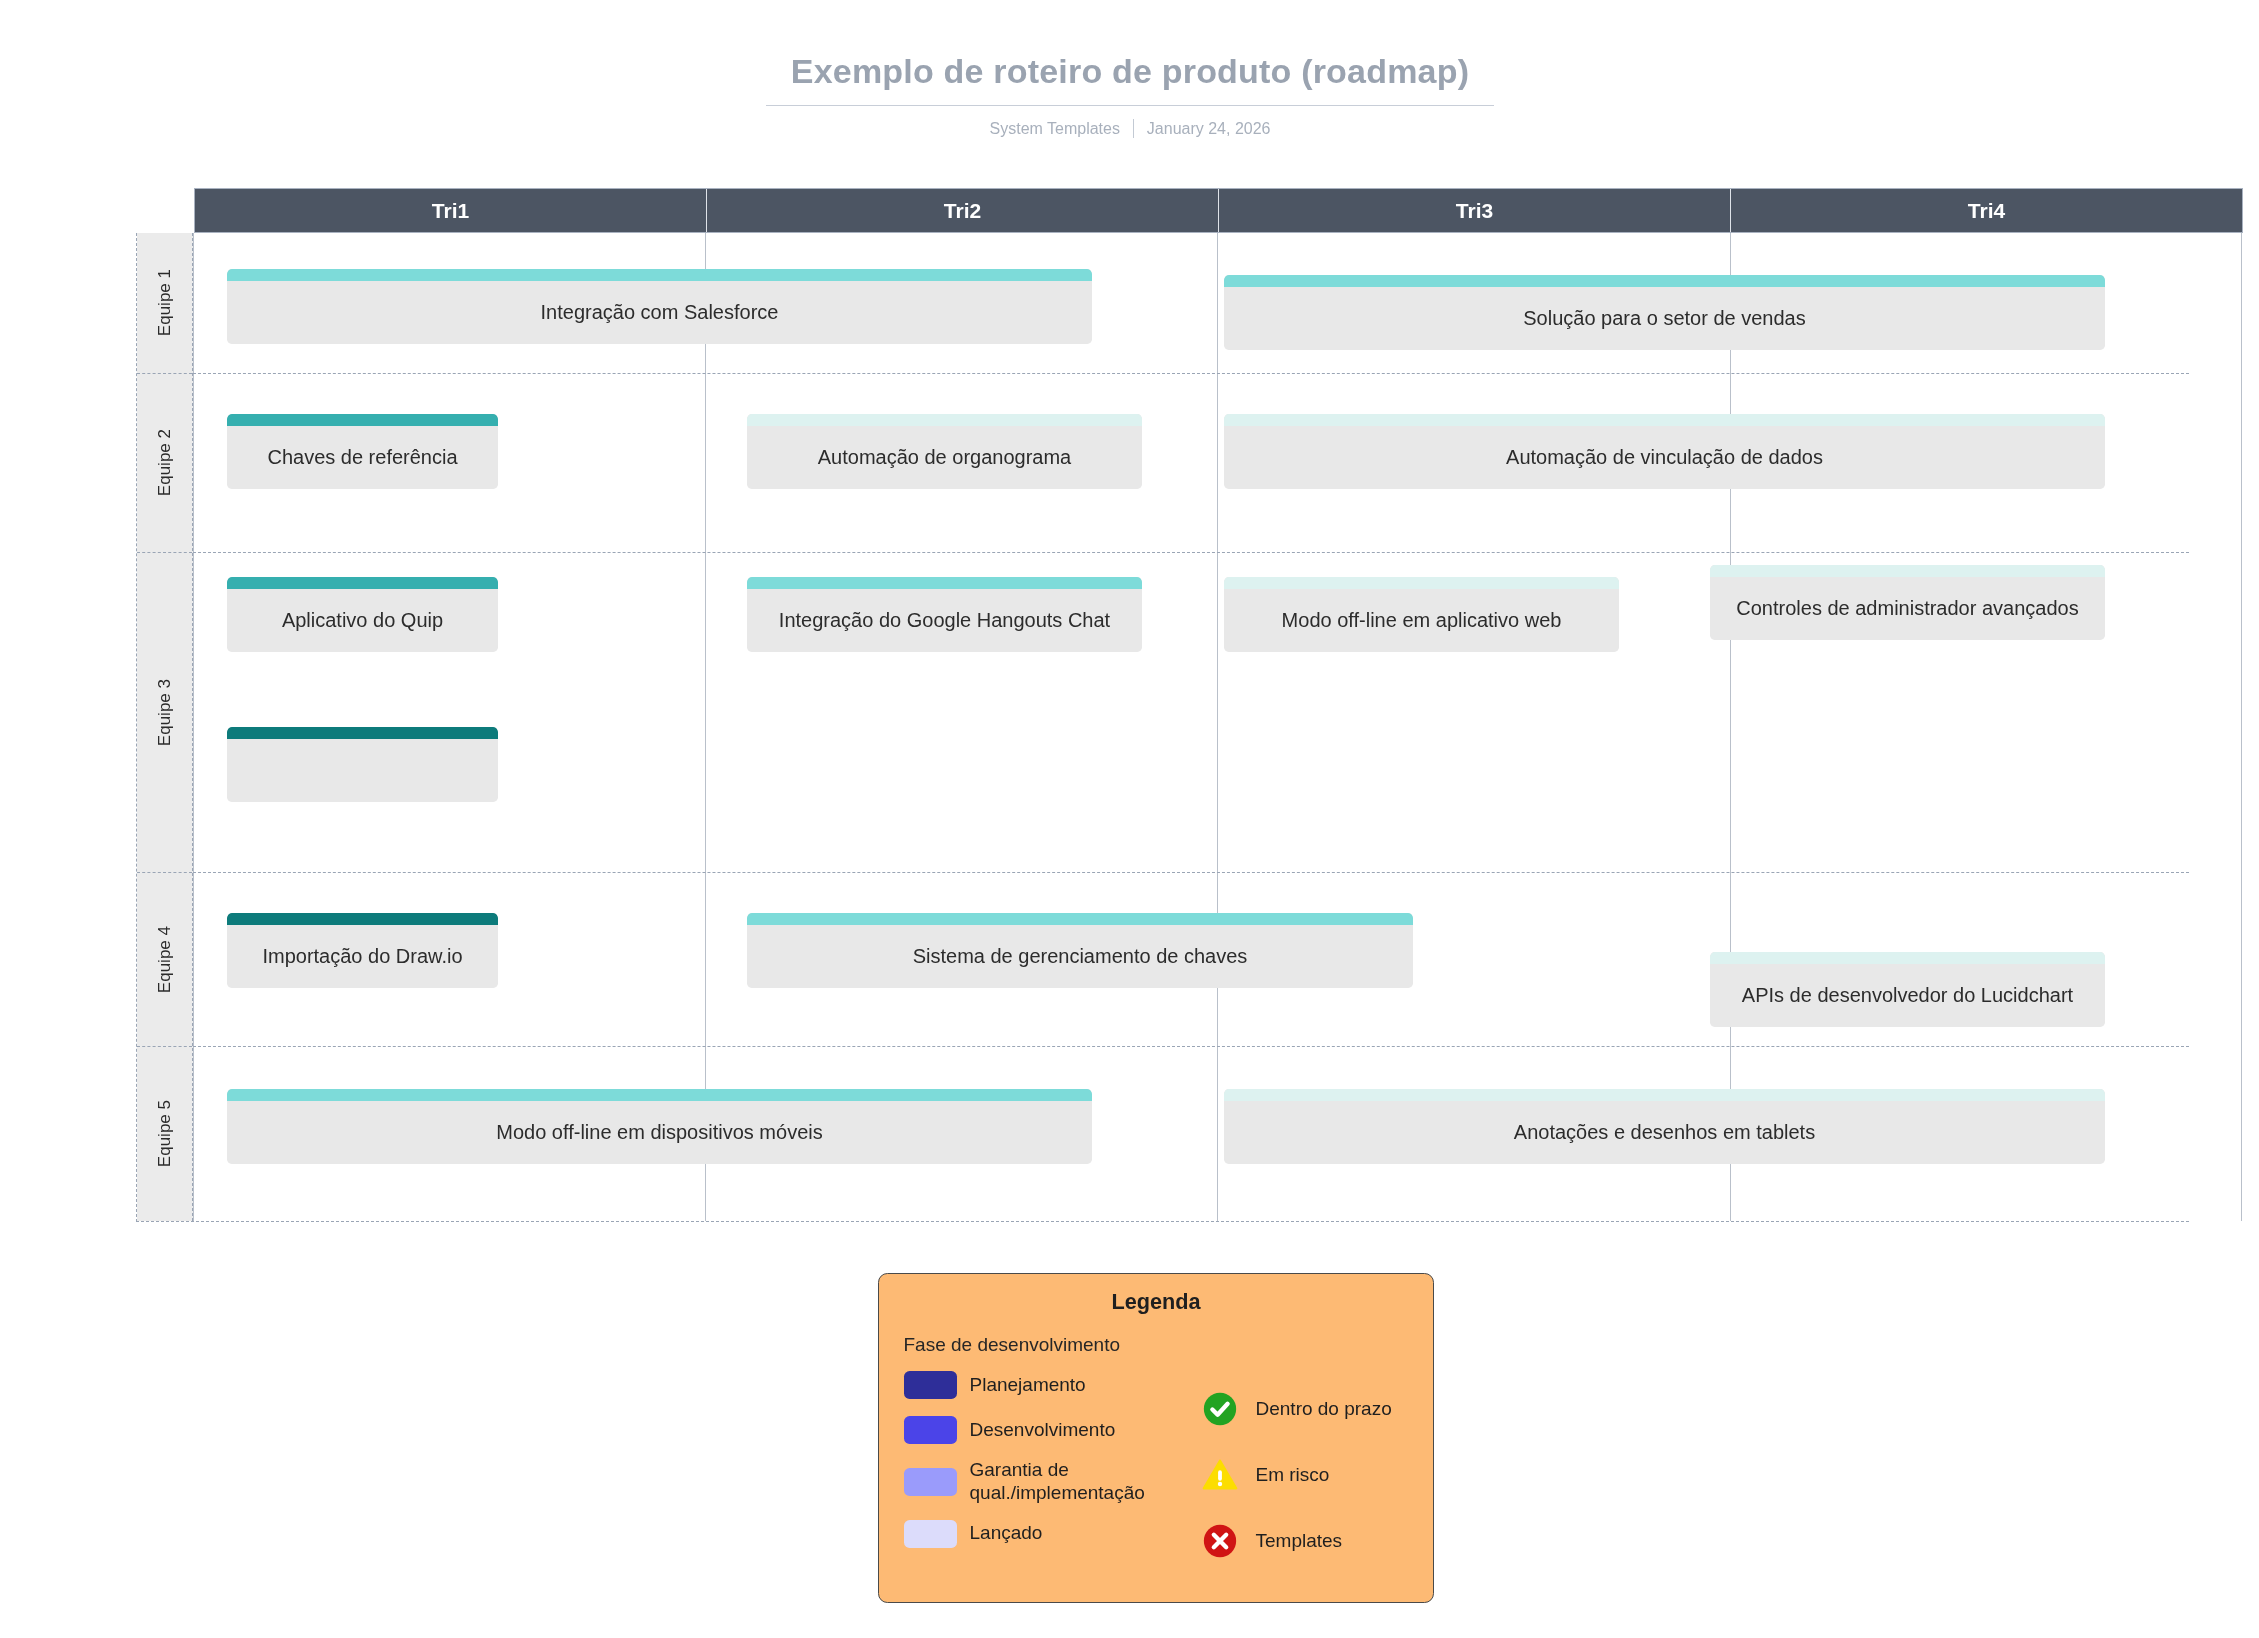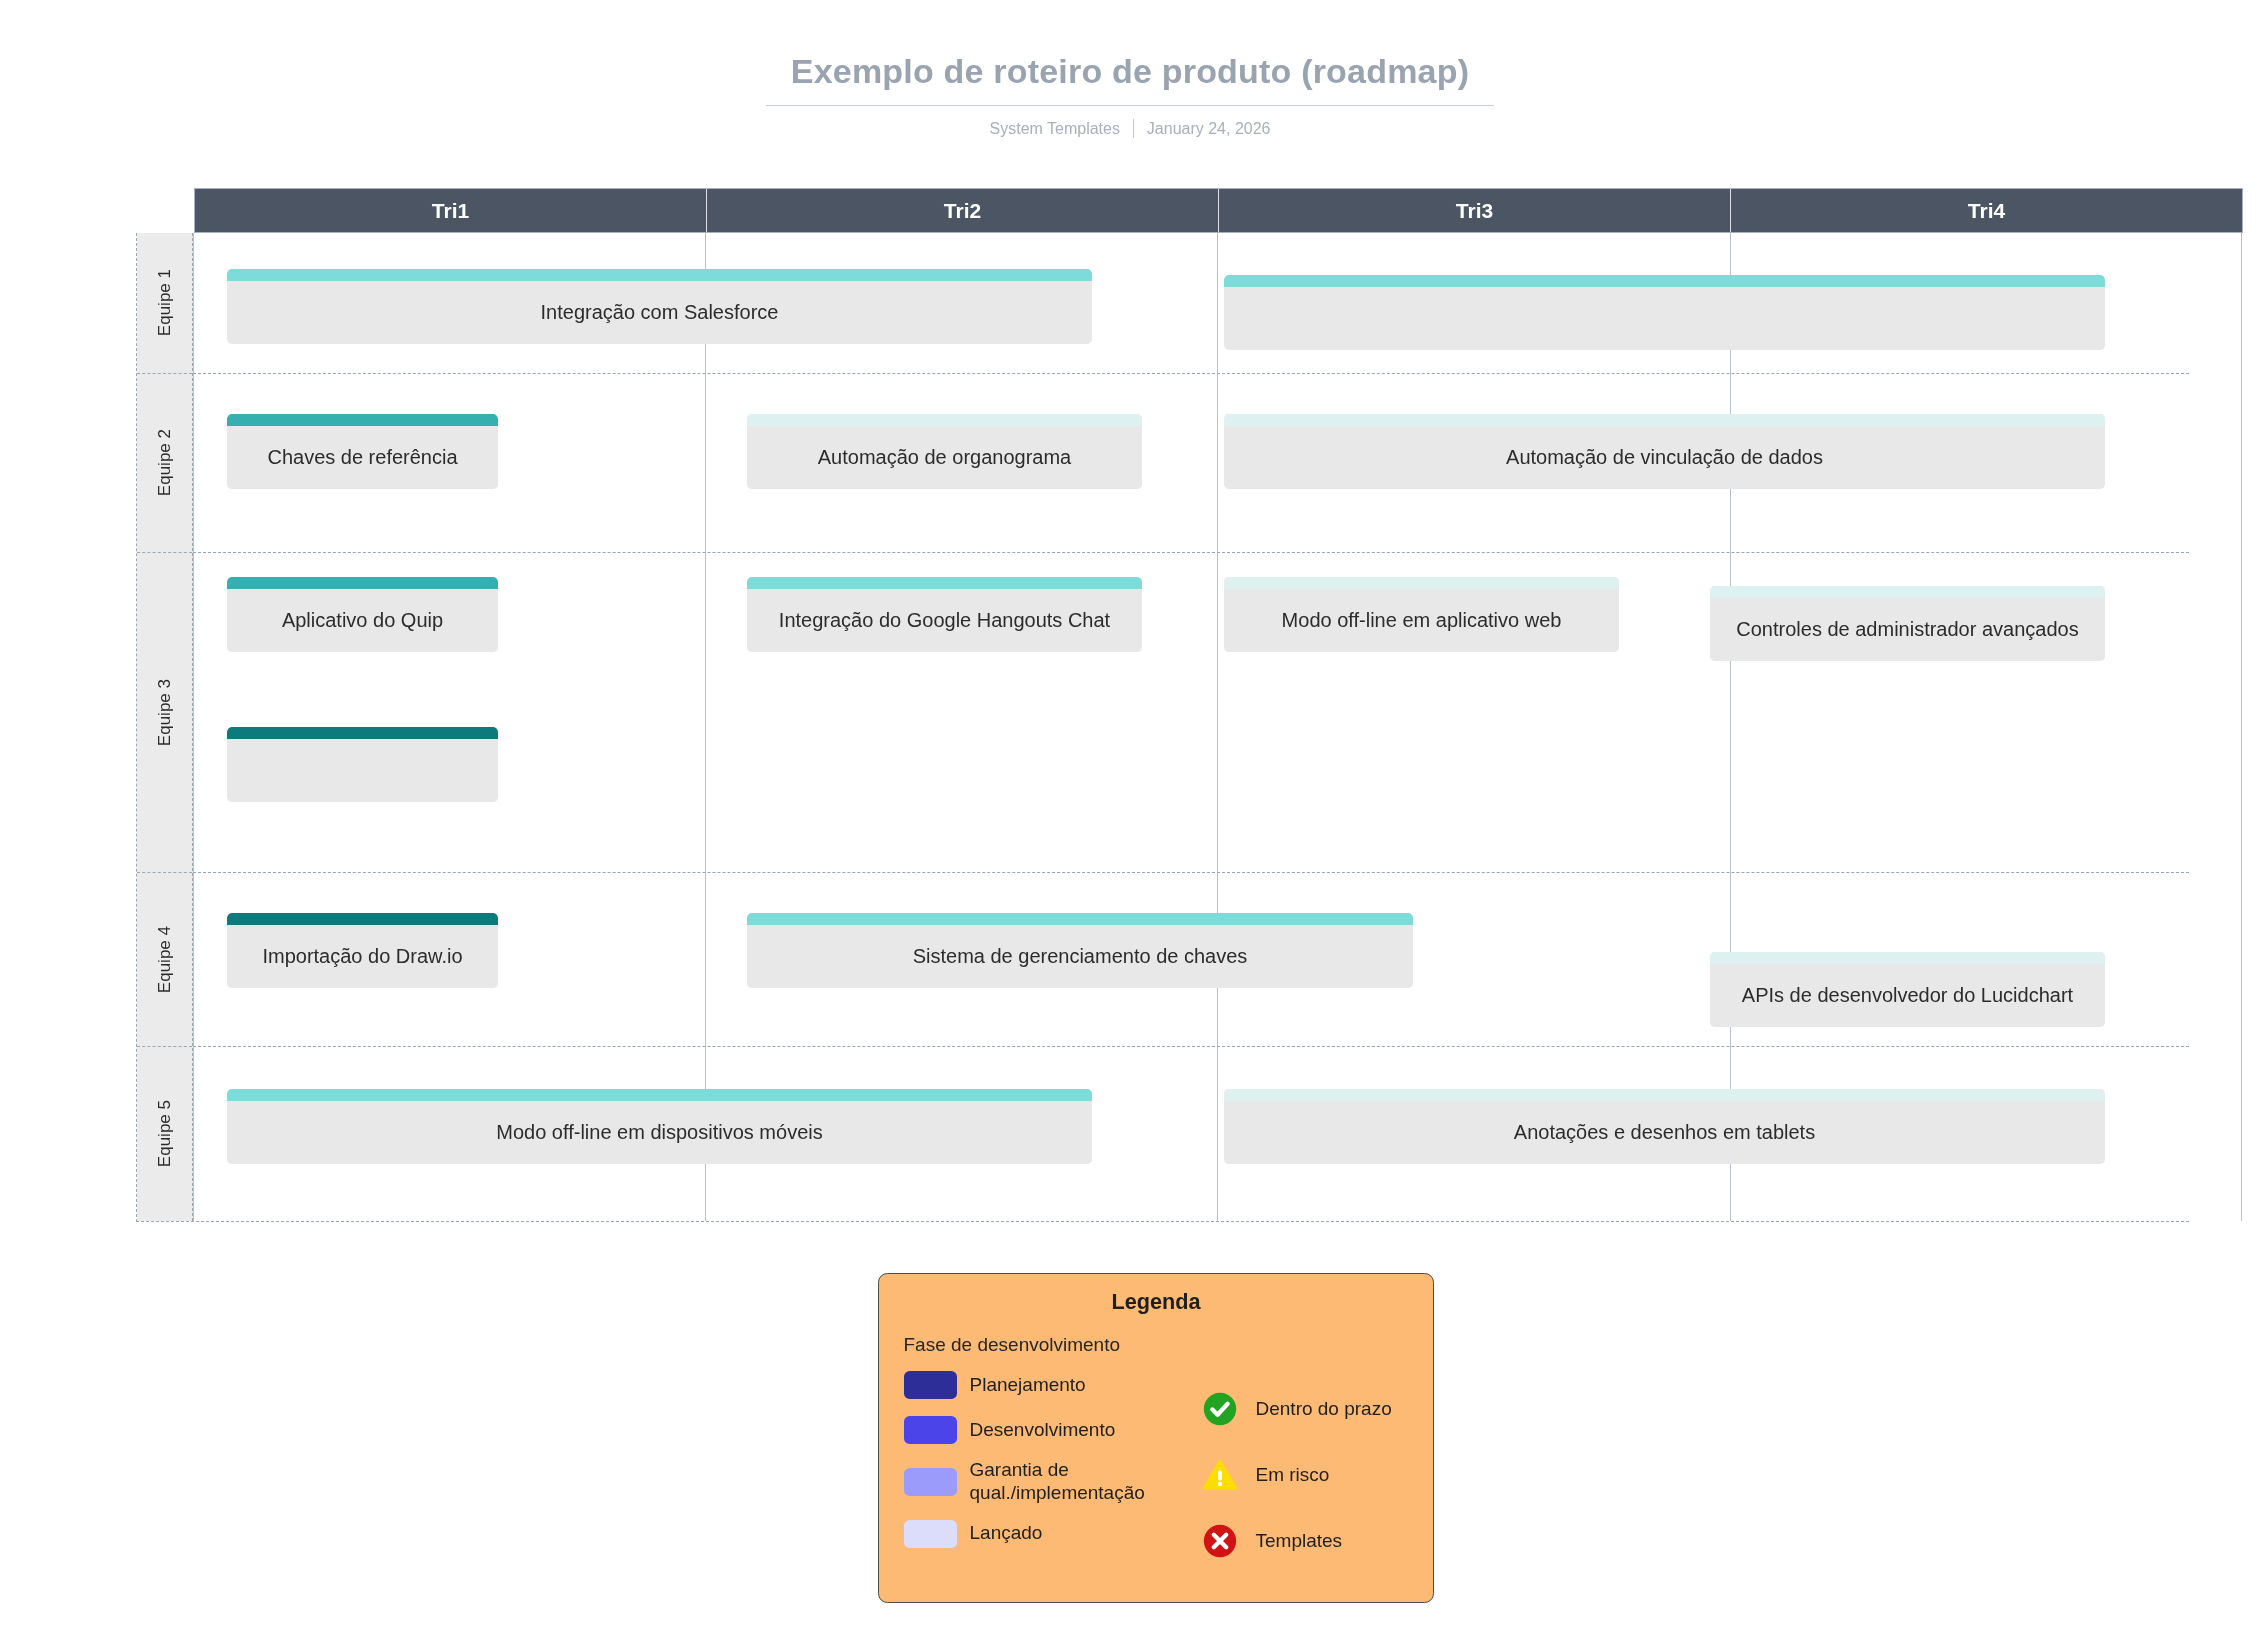--- a/index.html
+++ b/index.html
@@ -258,20 +258,21 @@
         <i style="left:2048px"></i>
       </div>
 
       <div class="lane" style="height:141px">
         <div class="bar" style="left:34px; top:36px; width:865px; height:75px;">
           <div class="strip" style="background:#7ddbd9"></div>
           <div class="lbl">Integração com Salesforce</div>
         </div>
         <div class="bar" style="left:1031px; top:42px; width:881px; height:75px;">
           <div class="strip" style="background:#7ddbd9"></div>
+          <div class="lbl">Solução para o setor de vendas</div>
         </div>
       </div>
 
       <div class="lane" style="height:179px">
         <div class="bar" style="left:34px; top:40px; width:271px; height:75px;">
           <div class="strip" style="background:#35afaf"></div>
           <div class="lbl">Chaves de referência</div>
         </div>
         <div class="bar" style="left:554px; top:40px; width:395px; height:75px;">
           <div class="strip" style="background:#ddf2f0"></div>
@@ -289,21 +290,21 @@
           <div class="lbl">Aplicativo do Quip</div>
         </div>
         <div class="bar" style="left:554px; top:23.5px; width:395px; height:75px;">
           <div class="strip" style="background:#7ddbd9"></div>
           <div class="lbl">Integração do Google Hangouts Chat</div>
         </div>
         <div class="bar" style="left:1031px; top:23.5px; width:395px; height:75px;">
           <div class="strip" style="background:#ddf2f0"></div>
           <div class="lbl">Modo off-line em aplicativo web</div>
         </div>
-        <div class="bar" style="left:1517px; top:33px; width:395px; height:75px;">
+        <div class="bar" style="left:1517px; top:12px; width:395px; height:75px;">
           <div class="strip" style="background:#ddf2f0"></div>
           <div class="lbl">Controles de administrador avançados</div>
         </div>
         <div class="bar" style="left:34px; top:174px; width:271px; height:75px;">
           <div class="strip" style="background:#0d7b7b"></div>
         </div>
       </div>
 
       <div class="lane" style="height:174px">
         <div class="bar" style="left:34px; top:40px; width:271px; height:75px;">

